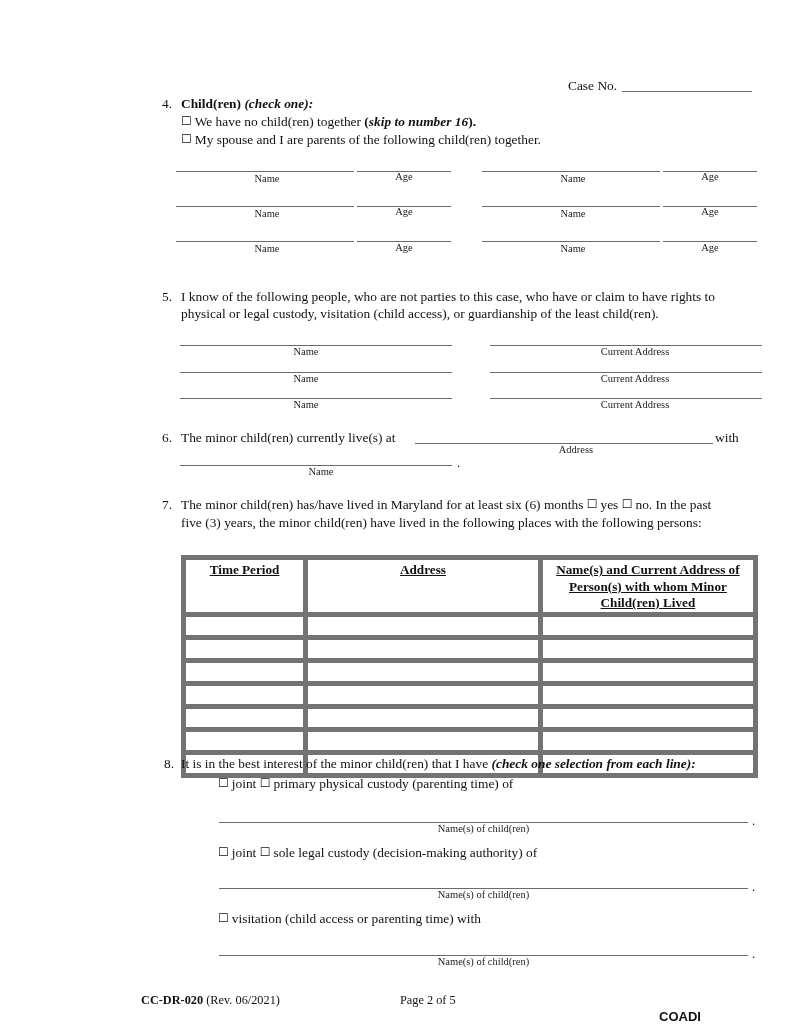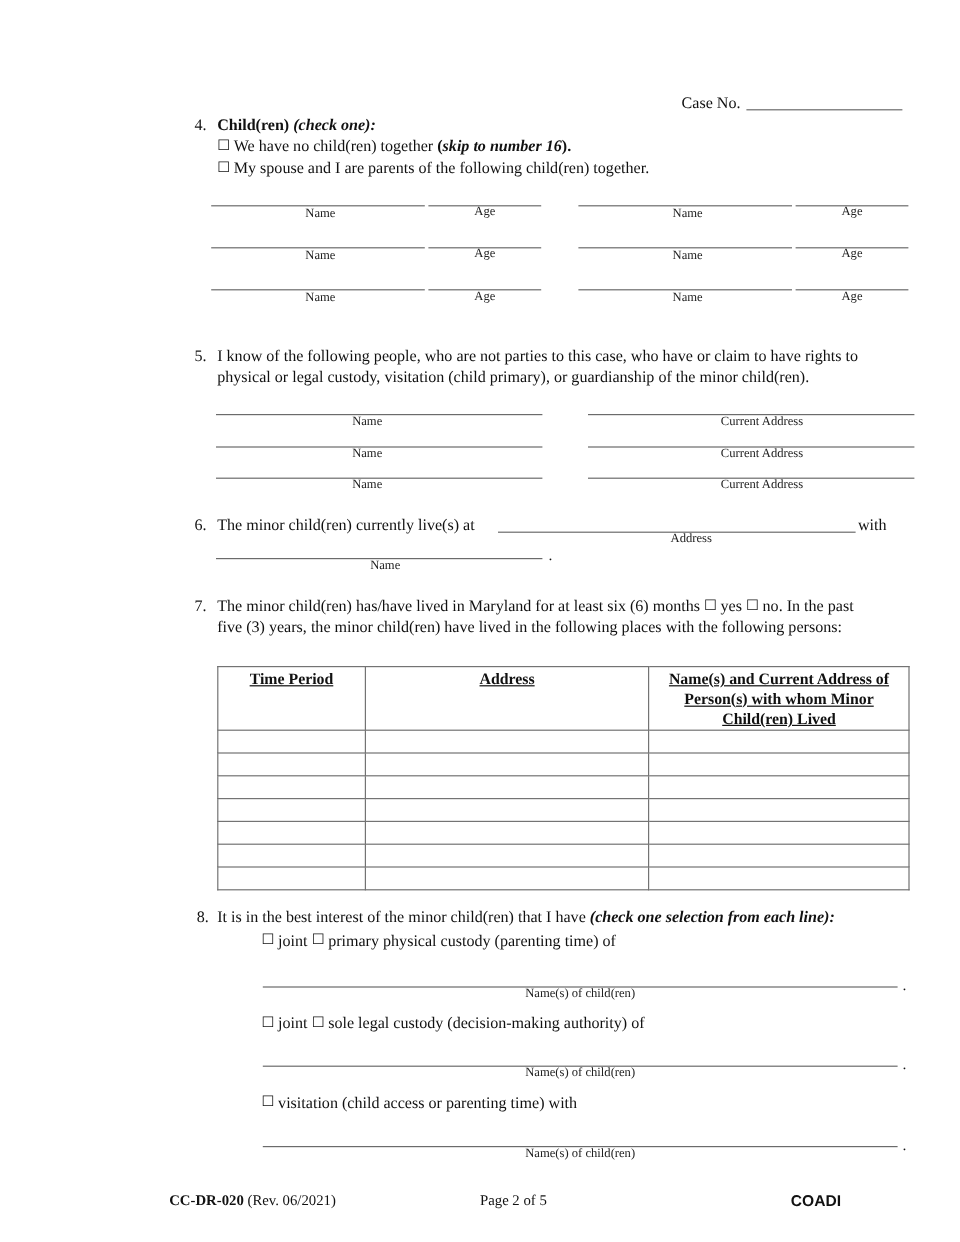--- a/index.html
+++ b/index.html
@@ -13,21 +13,21 @@
   .lbl { position: absolute; font-size: 10.5px; text-align: center; color: #222; }
   .cb { font-family: "DejaVu Sans", sans-serif; font-size: 12px; display: inline-block; margin-right: 3px; position: relative; top: -1px; }
   .num { position: absolute; }
   b { font-weight: bold; }
   i { }
   .dot { position: absolute; font-size: 13px; }
   table.hist {
     position: absolute; left: 181px; top: 555px; width: 577px;
     border-collapse: collapse;
   }
-  table.hist th, table.hist td { border: 1px solid #737373; padding: 0; }
+  table.hist th, table.hist td { border: 5px solid #737373; padding: 0; }
   table.hist th {
     font-weight: bold; text-decoration: underline; font-size: 13.2px;
     vertical-align: top; text-align: center; padding: 2px 4px 0 4px; line-height: 16.5px;
     height: 48px;
   }
   table.hist td { height: 18px; }
   .footer { position: absolute; top: 993px; font-size: 12.3px; }
 </style>
 </head>
 <body>
@@ -71,21 +71,21 @@
 <div class="lbl" style="left:176px; top:243px; width:182px;">Name</div>
 <div class="line" style="left:357px; top:241px; width:94px;"></div>
 <div class="lbl" style="left:357px; top:242px; width:94px;">Age</div>
 <div class="line" style="left:482px; top:241px; width:178px;"></div>
 <div class="lbl" style="left:482px; top:243px; width:182px;">Name</div>
 <div class="line" style="left:663px; top:241px; width:94px;"></div>
 <div class="lbl" style="left:663px; top:242px; width:94px;">Age</div>
 
 <div class="num" style="left:162px; top:289px;">5.</div>
 <div class="abs" style="left:181px; top:289px; white-space:nowrap;">I know of the following people, who are not parties to this case, who have or claim to have rights to</div>
-<div class="abs" style="left:181px; top:306px; white-space:nowrap;">physical or legal custody, visitation (child primary), or guardianship of the minor child(ren).</div>
+<div class="abs" style="left:181px; top:306px; white-space:nowrap;">physical or legal custody, visitation (child access), or guardianship of the least child(ren).</div>
 
 <div class="line" style="left:180px; top:345px; width:272px;"></div>
 <div class="lbl" style="left:180px; top:346px; width:252px;">Name</div>
 <div class="line" style="left:490px; top:345px; width:272px;"></div>
 <div class="lbl" style="left:490px; top:346px; width:290px;">Current Address</div>
 
 <div class="line" style="left:180px; top:372px; width:272px;"></div>
 <div class="lbl" style="left:180px; top:373px; width:252px;">Name</div>
 <div class="line" style="left:490px; top:372px; width:272px;"></div>
 <div class="lbl" style="left:490px; top:373px; width:290px;">Current Address</div>
@@ -187,13 +187,13 @@
   <span class="cb">☐</span><span>visitation (child access or parenting time) with</span>
 </div>
 <div class="line" style="left:219px; top:955px; width:529px;"></div>
 <div class="dot" style="left:752px; top:946px;">.</div>
 <div class="lbl" style="left:219px; top:956px; width:529px;">Name(s) of child(ren)</div>
 
 <div class="footer" style="left:141px;">
   <b>CC-DR-020</b><span> (Rev. 06/2021)</span>
 </div>
 <div class="footer" style="left:400px;">Page 2 of 5</div>
-<div class="footer" style="left:659px; font-family:'Liberation Sans', sans-serif; font-weight:bold; font-size:13px;">COADI</div>
+<div class="footer" style="left:659px; font-family:'Liberation Sans', sans-serif; font-weight:bold; font-size:13px;margin-top:16px;">COADI</div>
 
 </body></html>

